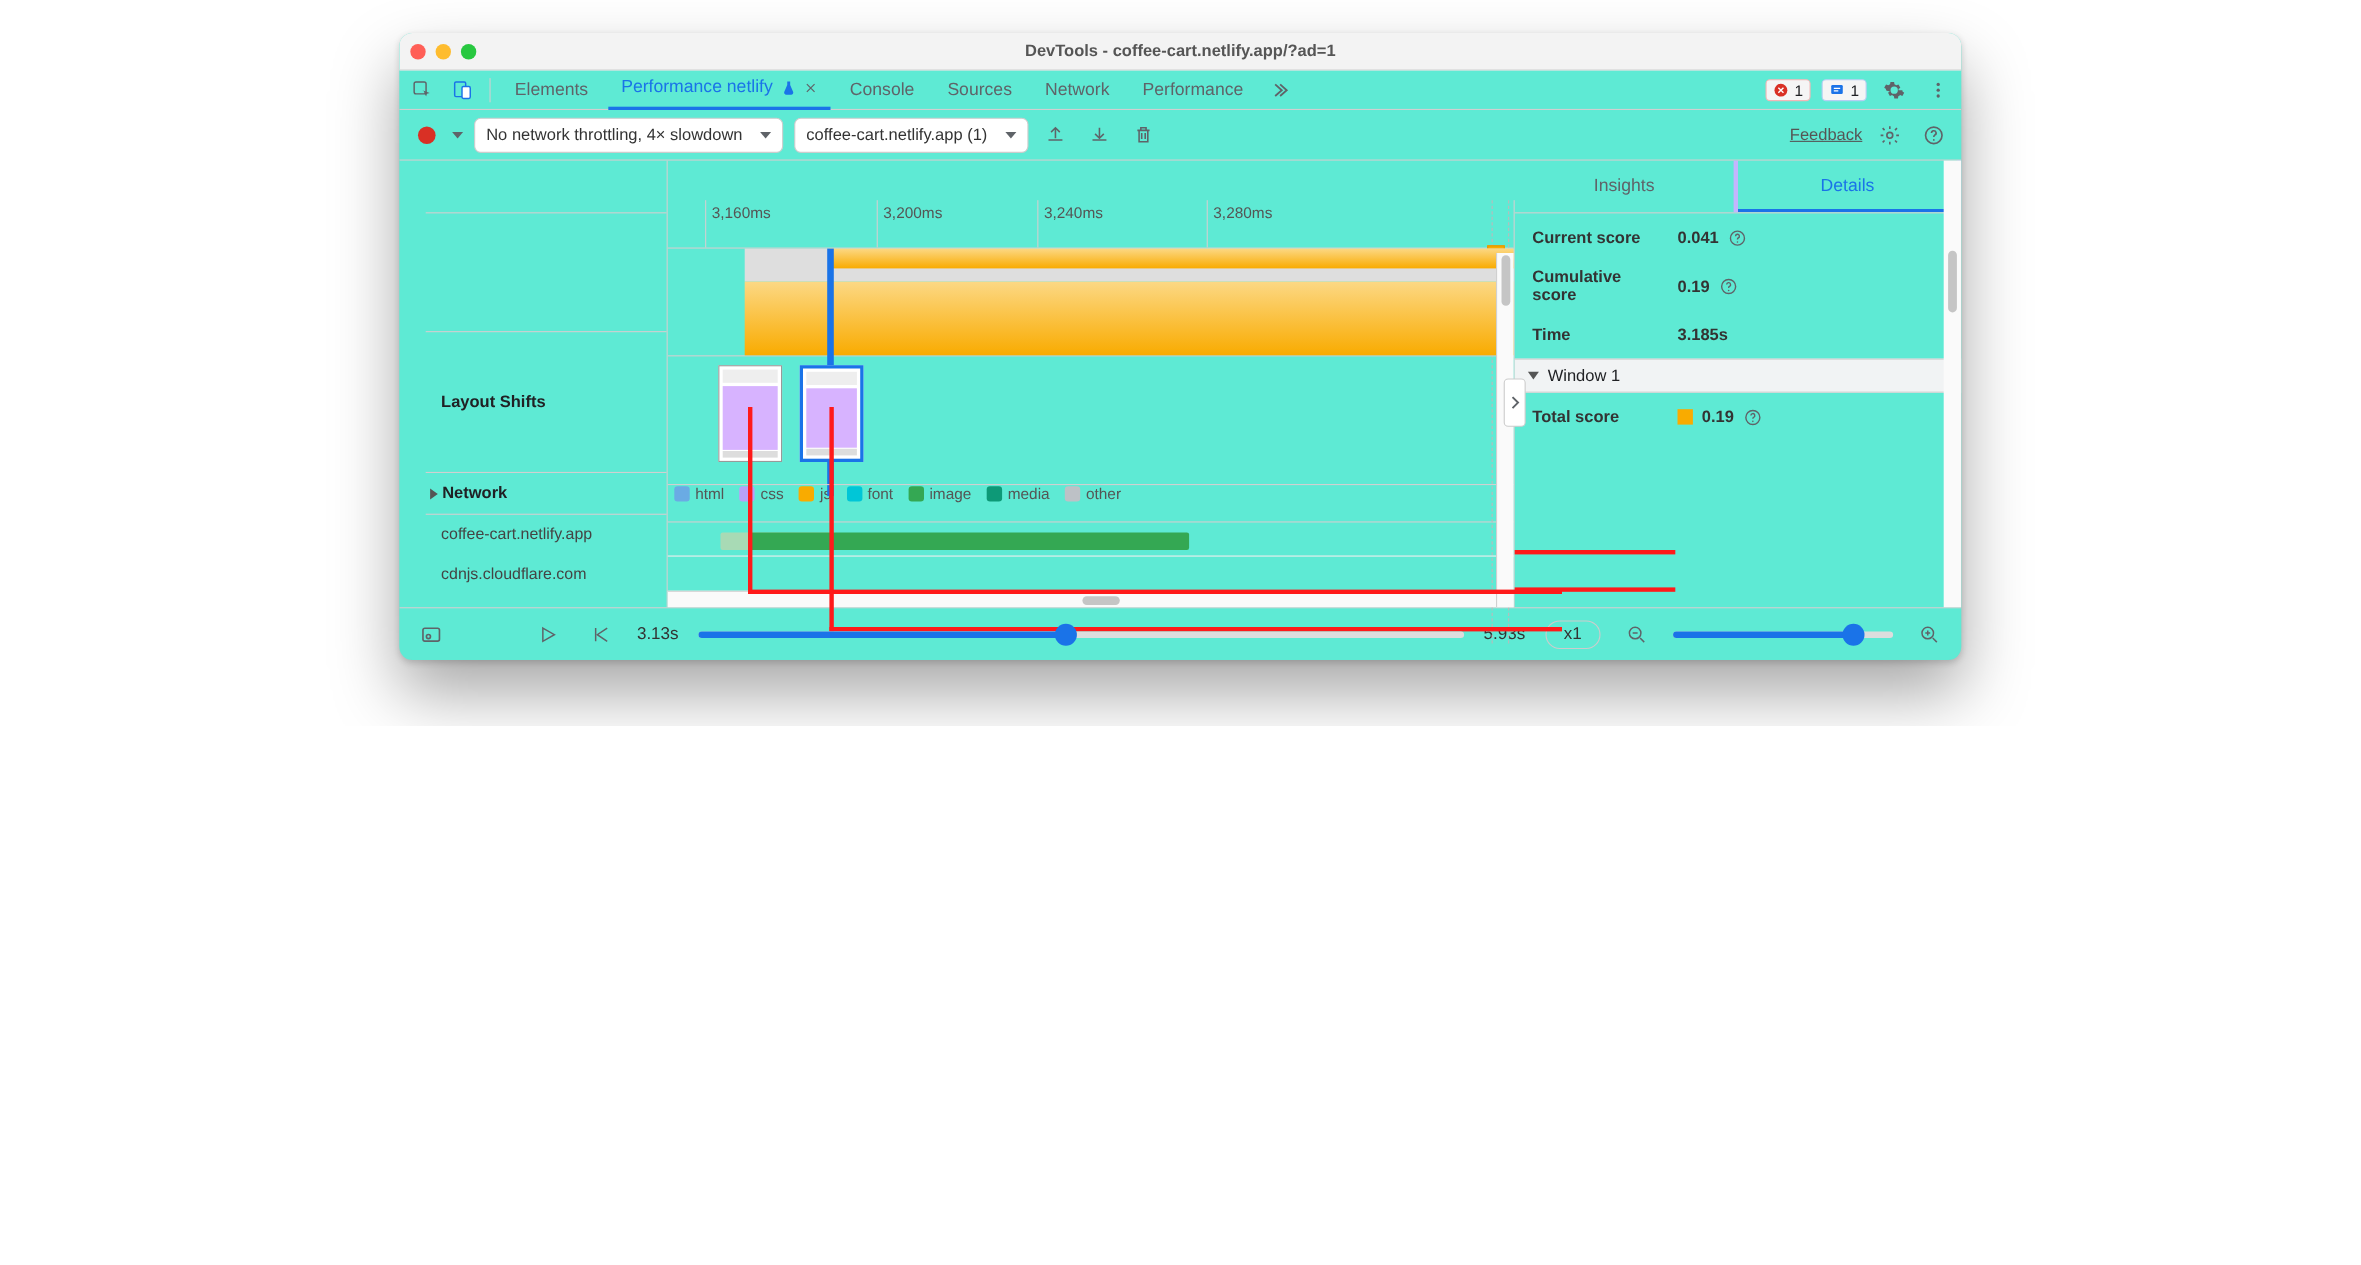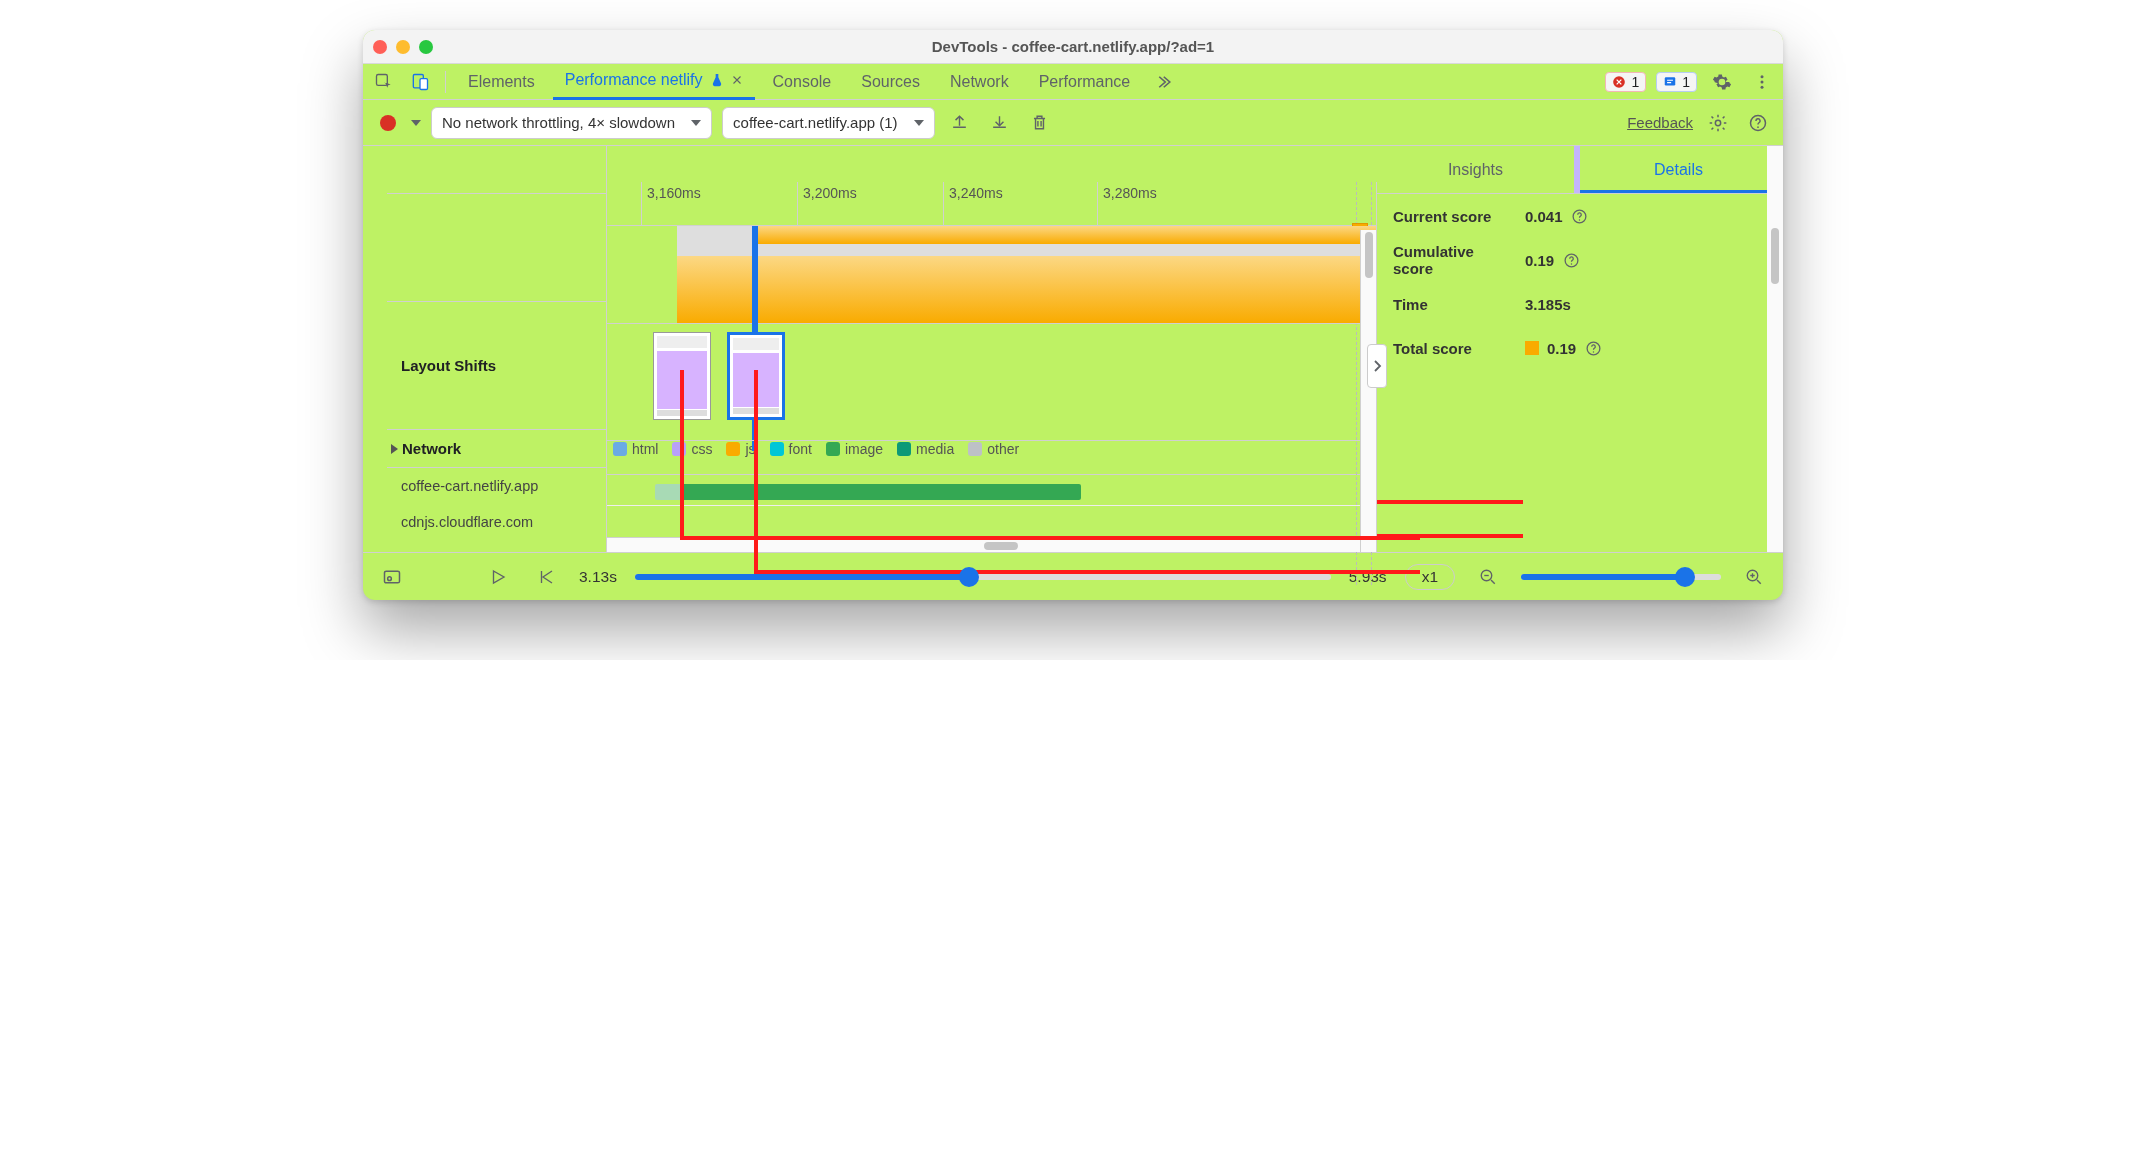--- a/index.html
+++ b/index.html
@@ -8,21 +8,21 @@
 
   .stage {
     width: 1480px;
     margin: 30px auto 60px;
     position: relative;
   }
   .window {
     width: 1420px;
     margin: 0 auto;
     border-radius: 12px;
-    background: #bef264;
+    background: #5eead4;
     overflow: hidden;
     box-shadow: 0 30px 60px rgba(0,0,0,0.35), 0 2px 6px rgba(0,0,0,0.15);
     position: relative;
   }
 
   
   .titlebar {
     height: 34px;
     background: #f3f3f3;
     border-bottom: 1px solid #d9d9d9;
@@ -156,21 +156,21 @@
   .scroll-thumb { position: absolute; left: 49%; width: 34px; height: 8px; top: 4px; background: #c5c5c5; border-radius: 4px;}
 
   .scrollbar-v { position: absolute; right: 0; top: 48px; bottom: 0; width: 16px; background: #fafafa; border-left: 1px solid #d0d0d0;}
   .scrollbar-v .thumb-v { position: absolute; top: 2px; left: 4px; width: 8px; height: 46px; background: #c5c5c5; border-radius: 4px;}
 
   
   .rightpanel { width: 406px; position: relative; }
   .rightpanel .scrollbar-v2 { position: absolute; right: 0; top: 0; bottom: 0; width: 16px; background: #fafafa;}
   .rightpanel .scrollbar-v2 .thumb-v { position: absolute; top: 82px; left: 4px; width: 8px; height: 56px; background: #c5c5c5; border-radius: 4px;}
   .rp-tabs { height: 48px; display: flex; border-bottom: 1px solid #d0d0d0;}
-  .rp-tab { flex: 1; display: flex; align-items: center; justify-content: center; font-size: 16px; color: #5f6368; cursor: pointer; border-right: 6px solid #c4b5fd;}
+  .rp-tab { flex: 1; display: flex; align-items: center; justify-content: center; font-size: 16px; color: #5f6368; cursor: pointer; border-right: 4px solid #c4b5fd;}
   .rp-tab.active { color: #1a73e8; box-shadow: inset 0 -3px 0 #1a73e8;}
   .kv { display: flex; align-items: center; min-height: 44px; padding: 4px 16px; gap: 12px; font-size: 15px; font-weight: bold;}
   .kv .k { width: 120px; color: #333;}
   .kv .v { color: #333; display: flex; align-items: center; gap: 8px;}
   .help { display: inline-flex; width: 18px; height: 18px; align-items: center; justify-content: center;}
   .help svg { width: 17px; height: 17px; }
   .section { background: #f1f3f4; border-top: 1px solid #d0d0d0; border-bottom: 1px solid #d0d0d0; padding: 6px 12px; font-size: 15px; display: flex; align-items: center; gap: 8px;}
   .tri { width: 0; height: 0; border-left: 5px solid transparent; border-right: 5px solid transparent; border-top: 7px solid #555;}
   .tri-r { width: 0; height: 0; border-top: 5px solid transparent; border-bottom: 5px solid transparent; border-left: 7px solid #555;}
   .sq-js { width: 14px; height: 14px; background: #F9AB00; display: inline-block;}
@@ -439,20 +439,24 @@
                   <circle cx="12" cy="12" r="9"></circle>
                   <path d="M9.5 9.5 a2.5 2.5 0 1 1 3.5 2.3 c-1 .5-1 1.2-1 2"></path>
                   <circle cx="12" cy="17" r="1" fill="#5f6368" stroke="none"></circle>
                 </svg>
               </span>
           </span>
         </div>
         <div class="kv">
           <span class="k">Time</span>
           <span class="v">3.185s</span>
+        </div>
+        <div class="section">
+          <span class="tri"></span>
+          <span>Window 1</span>
         </div>
         <div class="kv">
           <span class="k">Total score</span>
           <span class="v">
               <span class="sq-js"></span>
               <span>0.19</span>
             <span class="help">
                 <svg viewBox="0 0 24 24" fill="none" stroke="#5f6368" stroke-width="1.8">
                   <circle cx="12" cy="12" r="9"></circle>
                   <path d="M9.5 9.5 a2.5 2.5 0 1 1 3.5 2.3 c-1 .5-1 1.2-1 2"></path>

